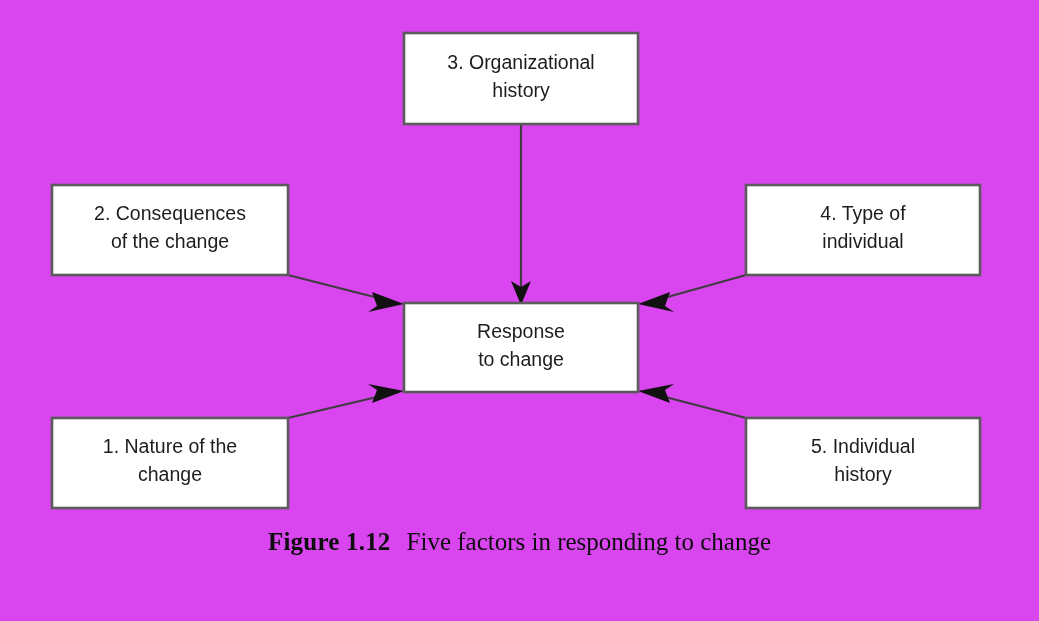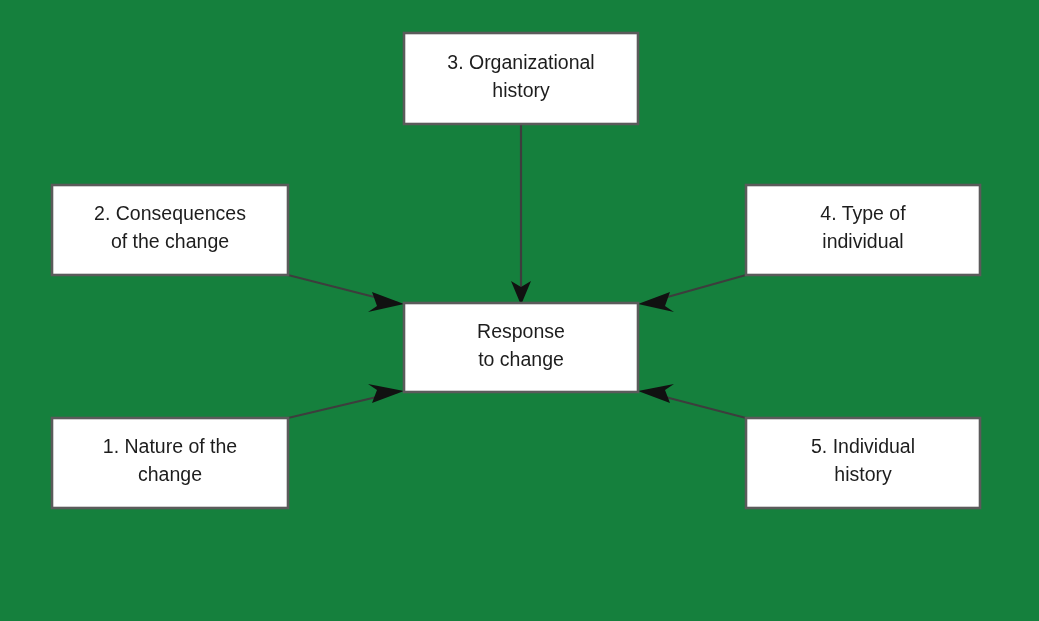--- a/index.html
+++ b/index.html
@@ -10,21 +10,21 @@
   body {
     width: 1039px;
     height: 621px;
     overflow: hidden;
     font-family: "Liberation Sans", sans-serif;
   }
   #figure-root {
     position: relative;
     width: 1039px;
     height: 621px;
-    background: #15803d;
+    background: #d946ef;
   }
   svg#diagram-canvas {
     position: absolute;
     top: 0;
     left: 0;
     width: 1039px;
     height: 621px;
     display: block;
   }
   .box-rect {
@@ -134,14 +134,17 @@
     </g>
 
     <g>
       <rect class="box-rect" x="746" y="418" width="234" height="90"></rect>
       <text class="box-label" x="863" y="448">5. Individual</text>
       <text class="box-label" x="863" y="476">history</text>
     </g>
 
   </svg>
 
+  <div class="caption-wrap">
+    <span class="caption-label">Figure 1.12</span><span class="caption-text">Five factors in responding to change</span>
+  </div>
 
 </div>
 
 </body></html>

